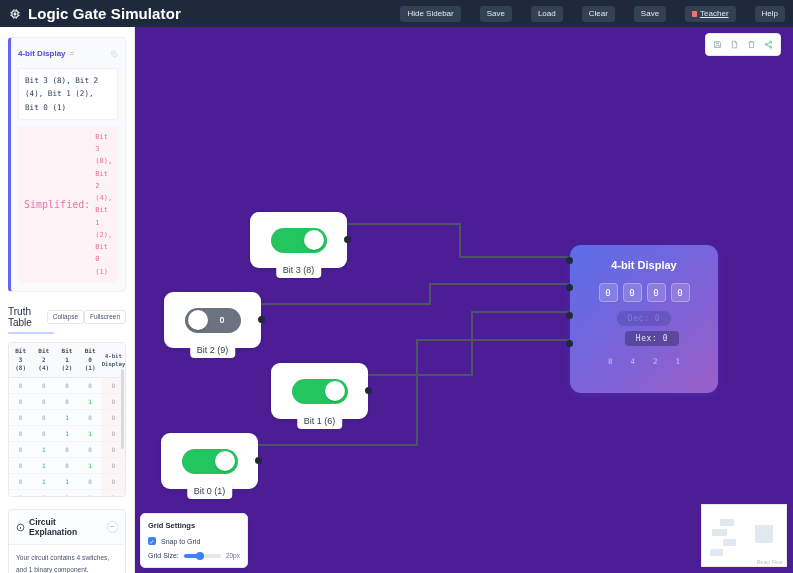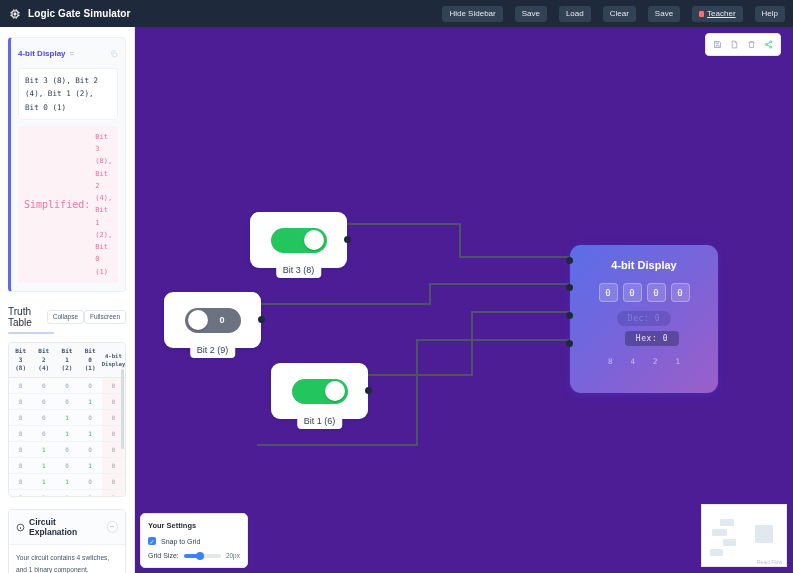--- a/index.html
+++ b/index.html
@@ -12,22 +12,22 @@
   #app { position: relative; width: 793px; height: 573px; }
 
   
   .topbar {
     position: absolute; left: 0; top: 0; width: 793px; height: 27px;
     background: #1e293b; display: flex; align-items: center;
     padding: 0 8px; z-index: 40;
   }
   .brand { display: flex; align-items: center; gap: 6px; }
   .brand-icon { width: 14px; height: 14px; color: #ffffff; display: block; }
-  .brand-title { color: #ffffff; font-size: 10px; font-weight: bold; letter-spacing: .1px; }
-  .topbar-actions { margin-left: auto; display: flex; align-items: center; gap: 12px; }
+  .brand-title { color: #ffffff; font-size: 15px; font-weight: bold; letter-spacing: .1px; }
+  .topbar-actions { margin-left: auto; display: flex; align-items: center; gap: 19px; }
   .tb-btn {
     background: #334155; color: #e2e8f0; border: none;
     font-size: 8px; font-family: "Liberation Sans", sans-serif;
     padding: 4px 7px; border-radius: 3px; cursor: pointer; white-space: nowrap;
     line-height: 1;
   }
   .tb-btn.teacher { display: flex; align-items: center; gap: 3px; text-decoration: underline; }
   .teacher-dot { width: 5px; height: 6px; background: #f87171; border-radius: 1px; display: inline-block; }
 
   
@@ -425,20 +425,29 @@
     <div class="node" style="left:136px; top:336px;">
       <div class="switch-node">
         <div class="toggle on">
           <div class="knob"></div>
         </div>
       </div>
       <div class="port out"></div>
       <div class="node-label">Bit 1 (6)</div>
     </div>
 
+    <div class="node" style="left:26px; top:406px;">
+      <div class="switch-node">
+        <div class="toggle on">
+          <div class="knob"></div>
+        </div>
+      </div>
+      <div class="port out"></div>
+      <div class="node-label">Bit 0 (1)</div>
+    </div>
 
     <div class="node" style="left:435px; top:218px;">
       <div class="display-node">
         <div class="display-title">4-bit Display</div>
         <div class="bits-row" id="bits-row">
             <div class="bit-box">0</div>
             <div class="bit-box">0</div>
             <div class="bit-box">0</div>
             <div class="bit-box">0</div>
           </div>
@@ -451,21 +460,21 @@
             <span>1</span>
           </div>
         <div class="port in" style="top:12px"></div>
         <div class="port in" style="top:39px"></div>
         <div class="port in" style="top:67px"></div>
         <div class="port in" style="top:95px"></div>
       </div>
     </div>
 
     <div class="grid-settings">
-      <div class="gs-title">Your Settings</div>
+      <div class="gs-title">Grid Settings</div>
       <div class="gs-row">
         <span class="gs-check">✓</span>
         <span class="gs-label">Snap to Grid</span>
       </div>
       <div class="gs-row">
         <span class="gs-label">Grid Size:</span>
         <span class="gs-slider">
           <span class="gs-slider-fill"></span>
           <span class="gs-slider-knob"></span>
         </span>

